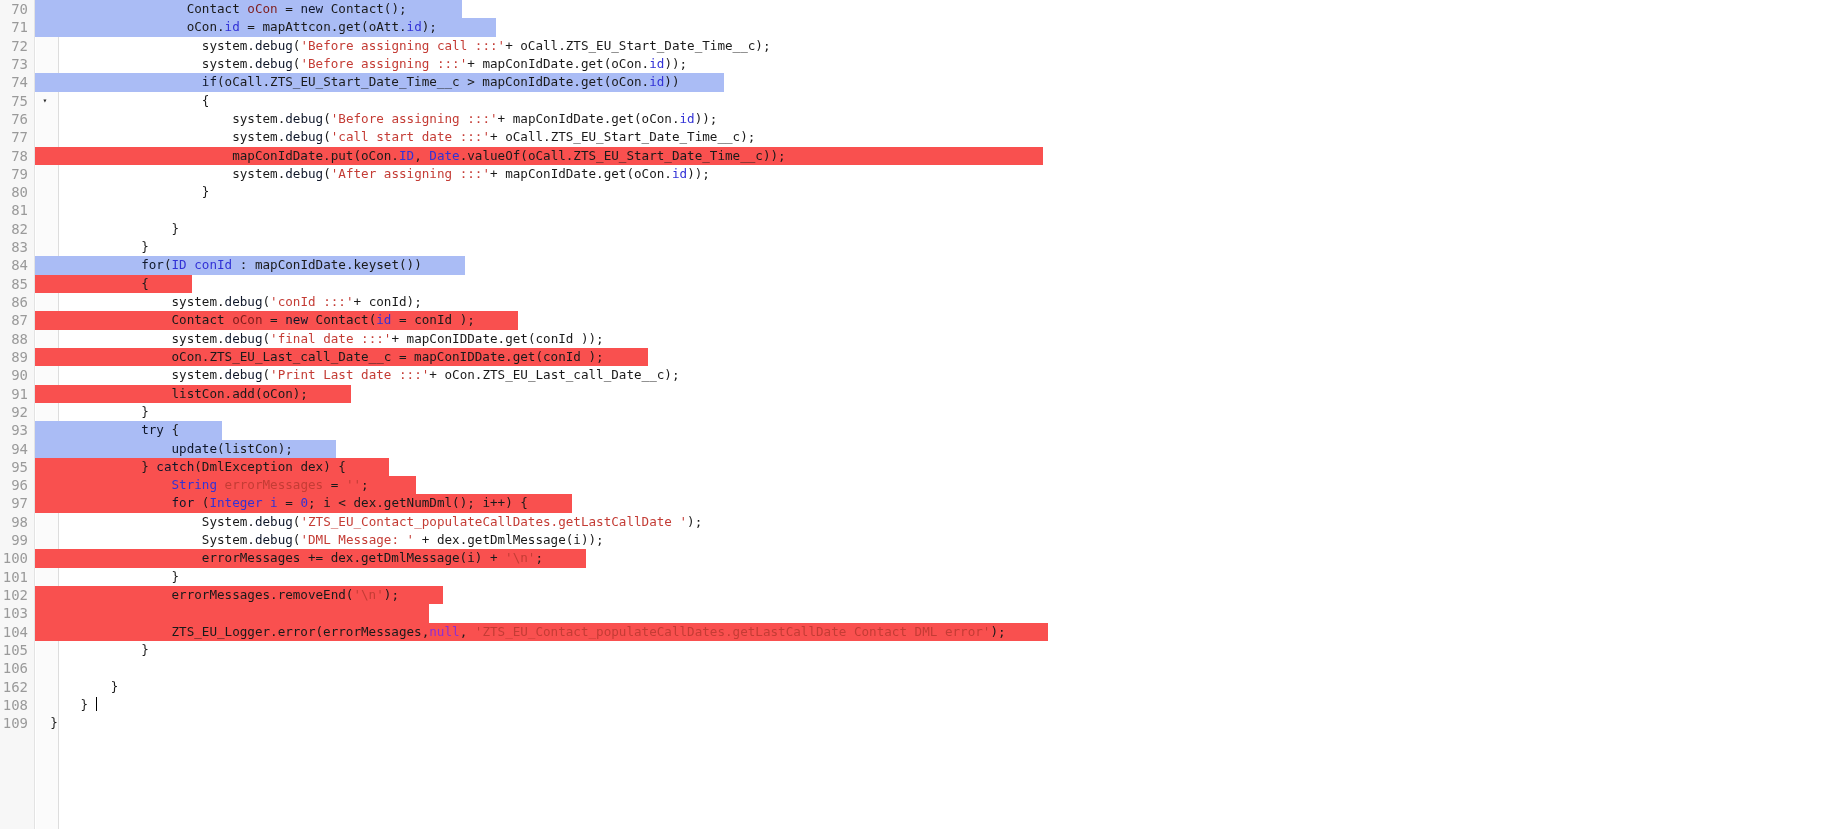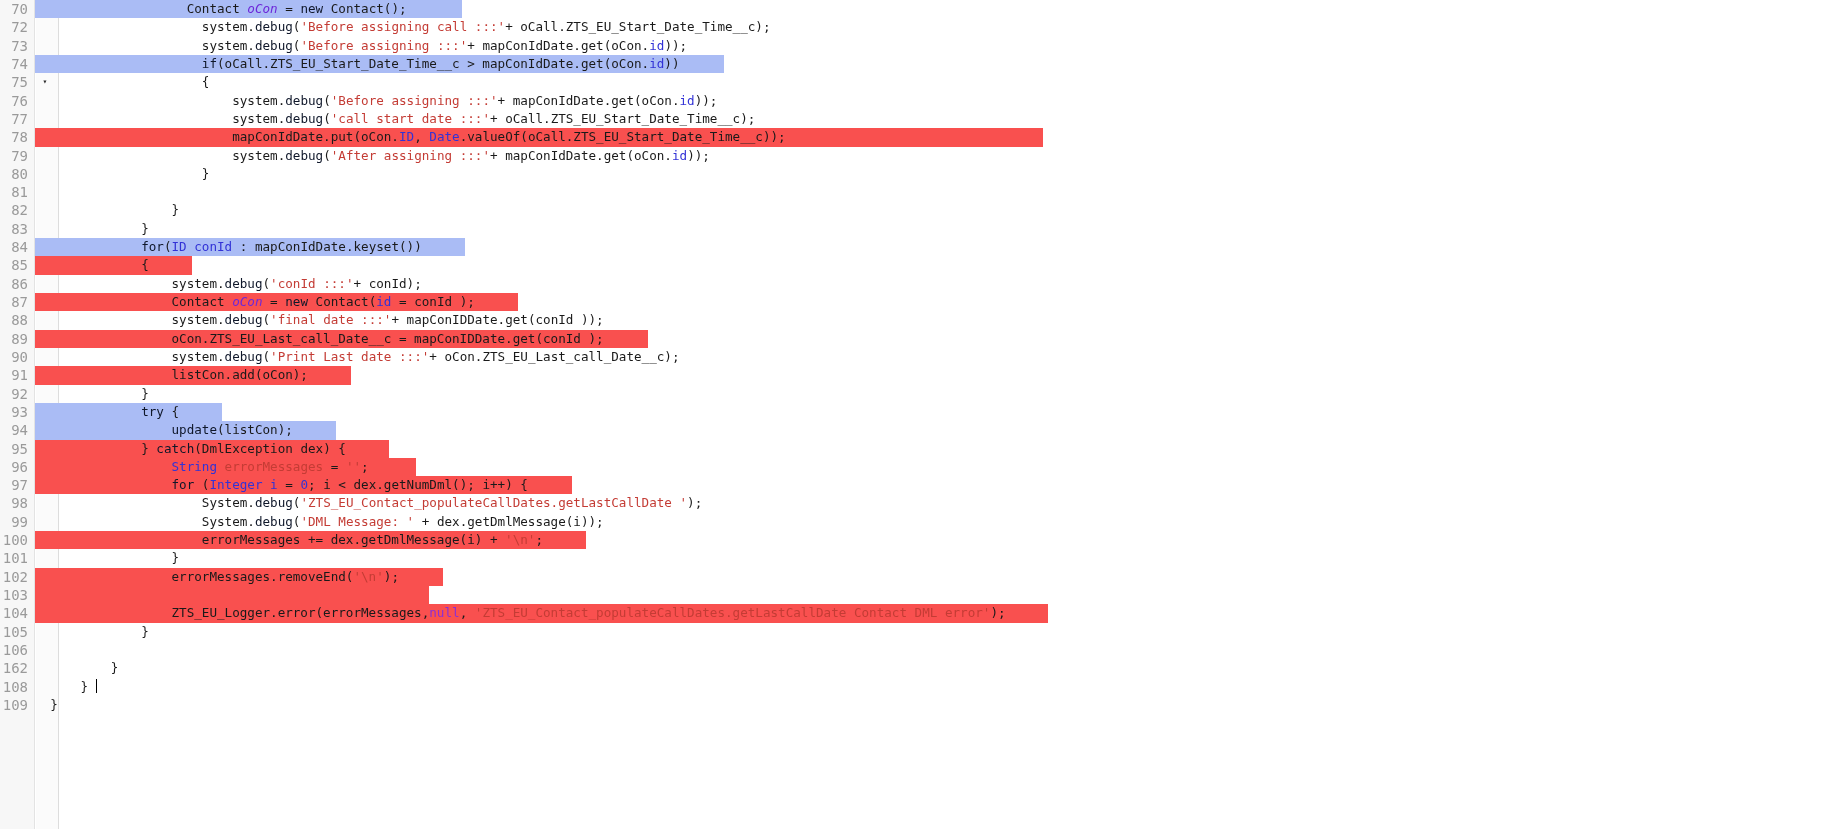--- a/index.html
+++ b/index.html
@@ -104,21 +104,21 @@
     height: 18.32px;
     line-height: 18.32px;
     color: #1a1a1a;
     white-space: pre;
     font-family: "DejaVu Sans Mono", "Liberation Mono", monospace;
   }
 
   
   .kw   { color: #0f172a; }   
   .typ  { color: #3232d6; }   
-  .var  { color: #6d28d9; font-style: italic; }   
+  .var  { color: #7f1d1d; }   
   .str  { color: #c43c35; }   
   .mth  { color: #0f172a; }   
   .num  { color: #3232d6; }   
   .nul  { color: #8b2fd6; }   
   .pln  { color: #1a1a1a; }
 
   
   .caret {
     display: inline-block;
     width: 1px;
@@ -128,20 +128,21 @@
   }
 </style>
 </head>
 <body>
 
 <div id="editor">
   <div class="gutter-bg"></div>
   <div class="fold-bg"></div>
   <div class="lines" id="lines">
       <div class="line"><div class="ln">70</div><div class="hl blue" style="left: 35px; width: 427px;"></div><div class="code"><span class="pln">                    Contact </span><span class="var">oCon</span><span class="pln"> = </span><span class="kw">new</span><span class="pln"> Contact();</span></div></div>
+      <div class="line"><div class="ln">71</div><div class="hl blue" style="left: 35px; width: 461px;"></div><div class="code"><span class="pln">                    oCon.</span><span class="typ">id</span><span class="pln"> = mapAttcon.get(oAtt.</span><span class="typ">id</span><span class="pln">);</span></div></div>
       <div class="line"><div class="ln">72</div><div class="code"><span class="pln">                      system.</span><span class="mth">debug</span><span class="pln">(</span><span class="str">'Before assigning call :::'</span><span class="pln">+ oCall.ZTS_EU_Start_Date_Time__c);</span></div></div>
       <div class="line"><div class="ln">73</div><div class="code"><span class="pln">                      system.</span><span class="mth">debug</span><span class="pln">(</span><span class="str">'Before assigning :::'</span><span class="pln">+ mapConIdDate.get(oCon.</span><span class="typ">id</span><span class="pln">));</span></div></div>
       <div class="line"><div class="ln">74</div><div class="hl blue" style="left: 35px; width: 689px;"></div><div class="code"><span class="pln">                      </span><span class="kw">if</span><span class="pln">(oCall.ZTS_EU_Start_Date_Time__c &gt; mapConIdDate.get(oCon.</span><span class="typ">id</span><span class="pln">))</span></div></div>
       <div class="line"><div class="ln">75</div><div class="fold">▾</div><div class="code"><span class="pln">                      {</span></div></div>
       <div class="line"><div class="ln">76</div><div class="code"><span class="pln">                          system.</span><span class="mth">debug</span><span class="pln">(</span><span class="str">'Before assigning :::'</span><span class="pln">+ mapConIdDate.get(oCon.</span><span class="typ">id</span><span class="pln">));</span></div></div>
       <div class="line"><div class="ln">77</div><div class="code"><span class="pln">                          system.</span><span class="mth">debug</span><span class="pln">(</span><span class="str">'call start date :::'</span><span class="pln">+ oCall.ZTS_EU_Start_Date_Time__c);</span></div></div>
       <div class="line"><div class="ln">78</div><div class="hl red" style="left: 35px; width: 1008px;"></div><div class="code"><span class="pln">                          mapConIdDate.put(oCon.</span><span class="typ">ID</span><span class="pln">, </span><span class="typ">Date</span><span class="pln">.valueOf(oCall.ZTS_EU_Start_Date_Time__c));</span></div></div>
       <div class="line"><div class="ln">79</div><div class="code"><span class="pln">                          system.</span><span class="mth">debug</span><span class="pln">(</span><span class="str">'After assigning :::'</span><span class="pln">+ mapConIdDate.get(oCon.</span><span class="typ">id</span><span class="pln">));</span></div></div>
       <div class="line"><div class="ln">80</div><div class="code"><span class="pln">                      }</span></div></div>
       <div class="line"><div class="ln">81</div><div class="code"><span class="pln"></span></div></div>

